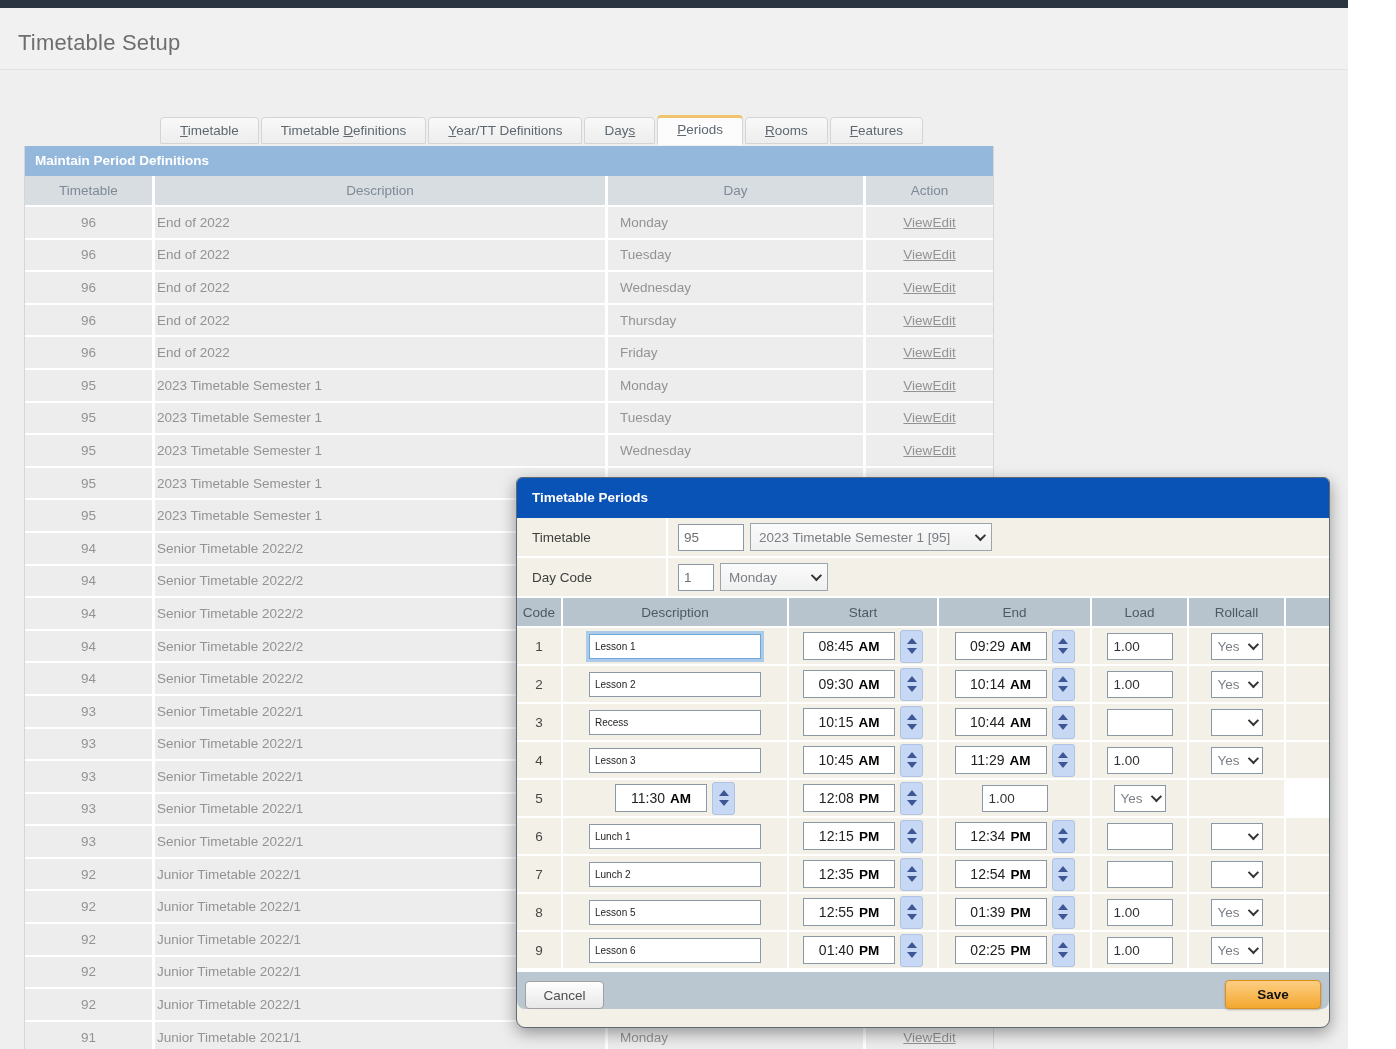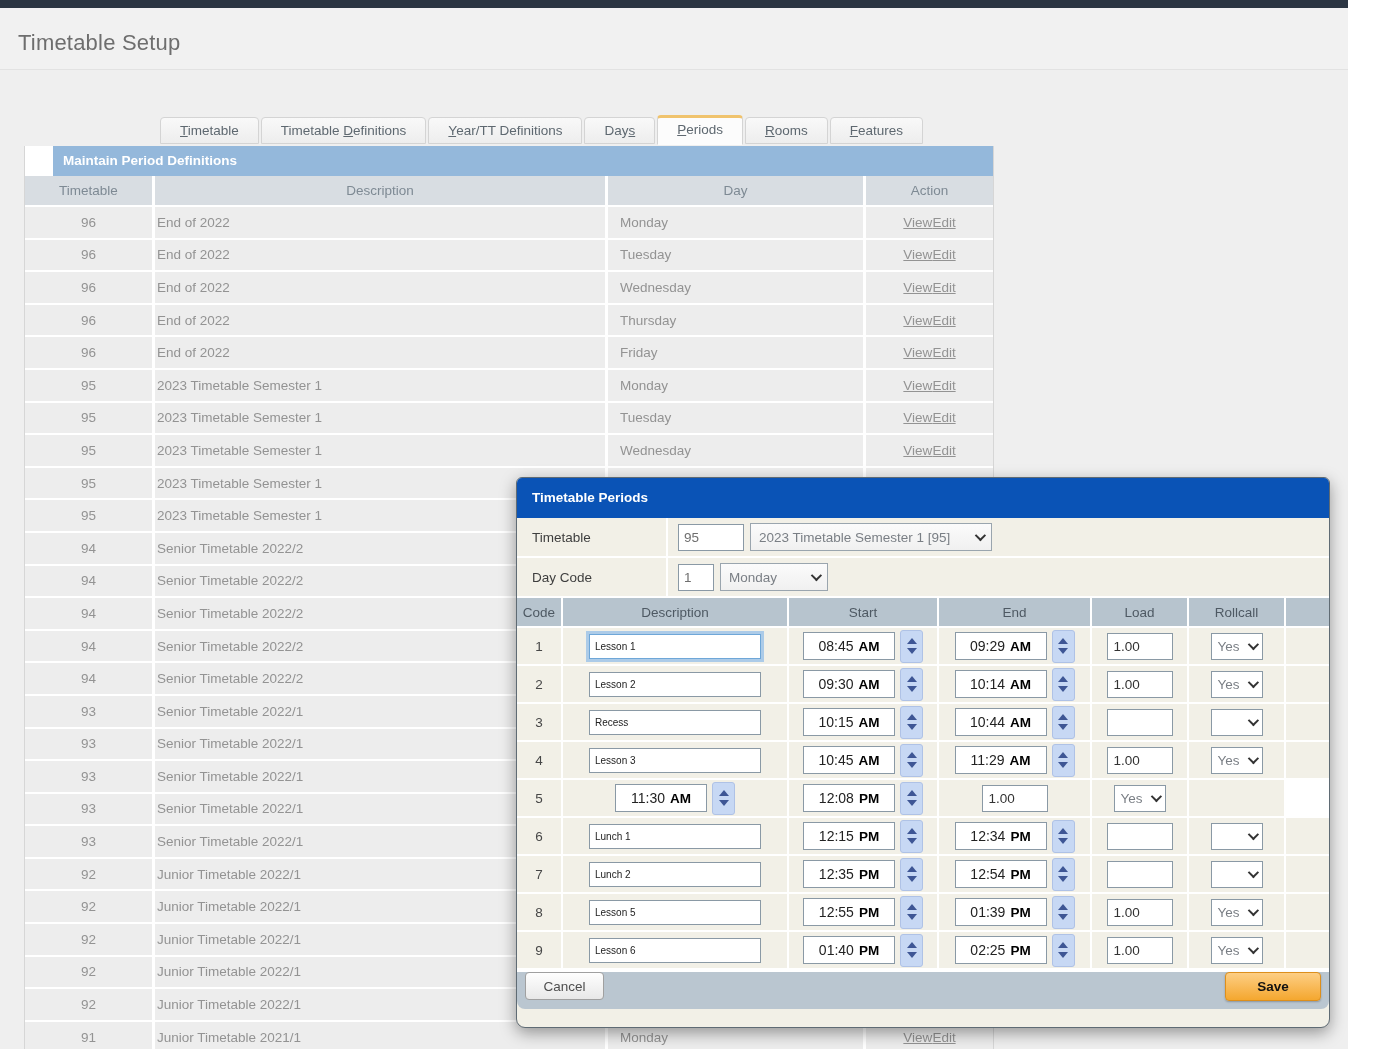--- a/index.html
+++ b/index.html
@@ -13,21 +13,21 @@
 
   
   .tabs { position:absolute; left:160px; top:114px; display:flex; align-items:flex-end; height:30px; }
   .tab { height:27px; line-height:25px; padding:0 19px; margin-right:2px; font-size:13.5px; color:#5E6870;
          background:linear-gradient(#F9F9F9,#EDEDED); border:1px solid #D4D4D4; border-radius:4px 4px 0 0; cursor:default; white-space:nowrap; }
   .tab u { text-decoration:underline; }
   .tab.active { background:#FCFCFC; border-top:3px solid var(--tab-active-accent,#F0C36D); border-bottom:1px solid #FCFCFC; height:30px; line-height:24px; position:relative; top:1px; }
 
   
   .deftable { position:absolute; left:24px; top:146px; width:970px; background:#fff; border:1px solid #D6D6D6; border-top:none; }
-  .deftable-title { height:30px; line-height:30px; background:var(--header-blue,#94B8DB); color:#fff; font-size:13.5px; font-weight:700; padding-left:10px;margin-left:28px; }
+  .deftable-title { height:30px; line-height:30px; background:var(--header-blue,#94B8DB); color:#fff; font-size:13.5px; font-weight:700; padding-left:10px; }
   .defrow { display:grid; grid-template-columns:127px 450px 255px 127px; column-gap:3px; background:#fff; }
   .defrow > div { display:flex; align-items:center; }
   .defhead { height:31px; border-bottom:2px solid #fff; }
   .defhead > div { background:#D8DDE2; color:#7E8A94; font-size:13.5px; justify-content:center; }
   .defbody .defrow { height:32.6px; border-bottom:2px solid #fff; }
   .defbody .defrow > div { background:#EDEDED; color:#939393; font-size:13.5px; }
   .cell-tt { justify-content:center; }
   .cell-desc { padding-left:2px; }
   .cell-day { padding-left:12px; }
   .cell-action { justify-content:center; }
@@ -64,21 +64,21 @@
   .time-box .t { font-size:14px; color:#222; }
   .time-box .ampm { font-size:13.5px; font-weight:700; color:#000; }
   .spinner { width:23px; height:33px; margin-left:5px; background:#C7D8F4; border:1px solid #AFC2E6; border-radius:3px;
              display:flex; flex-direction:column; align-items:center; justify-content:center; gap:4px; cursor:pointer; }
   .tri-up { width:0; height:0; border-left:5px solid transparent; border-right:5px solid transparent; border-bottom:6px solid #3E5695; }
   .tri-down { width:0; height:0; border-left:5px solid transparent; border-right:5px solid transparent; border-top:6px solid #3E5695; }
   .load-input { width:66px; height:27px; border:1px solid #8A99A5; background:#fff; font-size:13.5px; color:#333; padding-left:6px; }
   .sel-roll { width:52px; height:27px; padding:0 6px; justify-content:space-between; background:#fff; border:1px solid #8A99A5; }
 
   .modal-footer { height:39px; background:#BAC6D0; border-top:2px solid #fff; border-radius:0 0 8px 8px;
-                  display:flex; align-items:flex-start; justify-content:space-between; padding:0 8px; }
+                  display:flex; align-items:flex-end; justify-content:space-between; padding:0 8px; }
   .btn-cancel { width:79px; height:28px; background:linear-gradient(#FEFEFE,#E8E8E8); border:1px solid #A0A0A0; border-radius:4px;
                 font-size:13.5px; color:#4E4E4E; font-family:"Liberation Sans",sans-serif; cursor:pointer; }
   .btn-save { width:96px; height:29px; background:linear-gradient(var(--save-orange-light,#FDCE84),var(--save-orange,#F4A72F));
               border:1px solid #DD8F1C; border-radius:4px; font-size:13.5px; font-weight:700; color:#111;
               font-family:"Liberation Sans",sans-serif; cursor:pointer; box-shadow:0 1px 2px rgba(0,0,0,.25); }
 </style>
 </head>
 <body>
 
 <div class="page">

